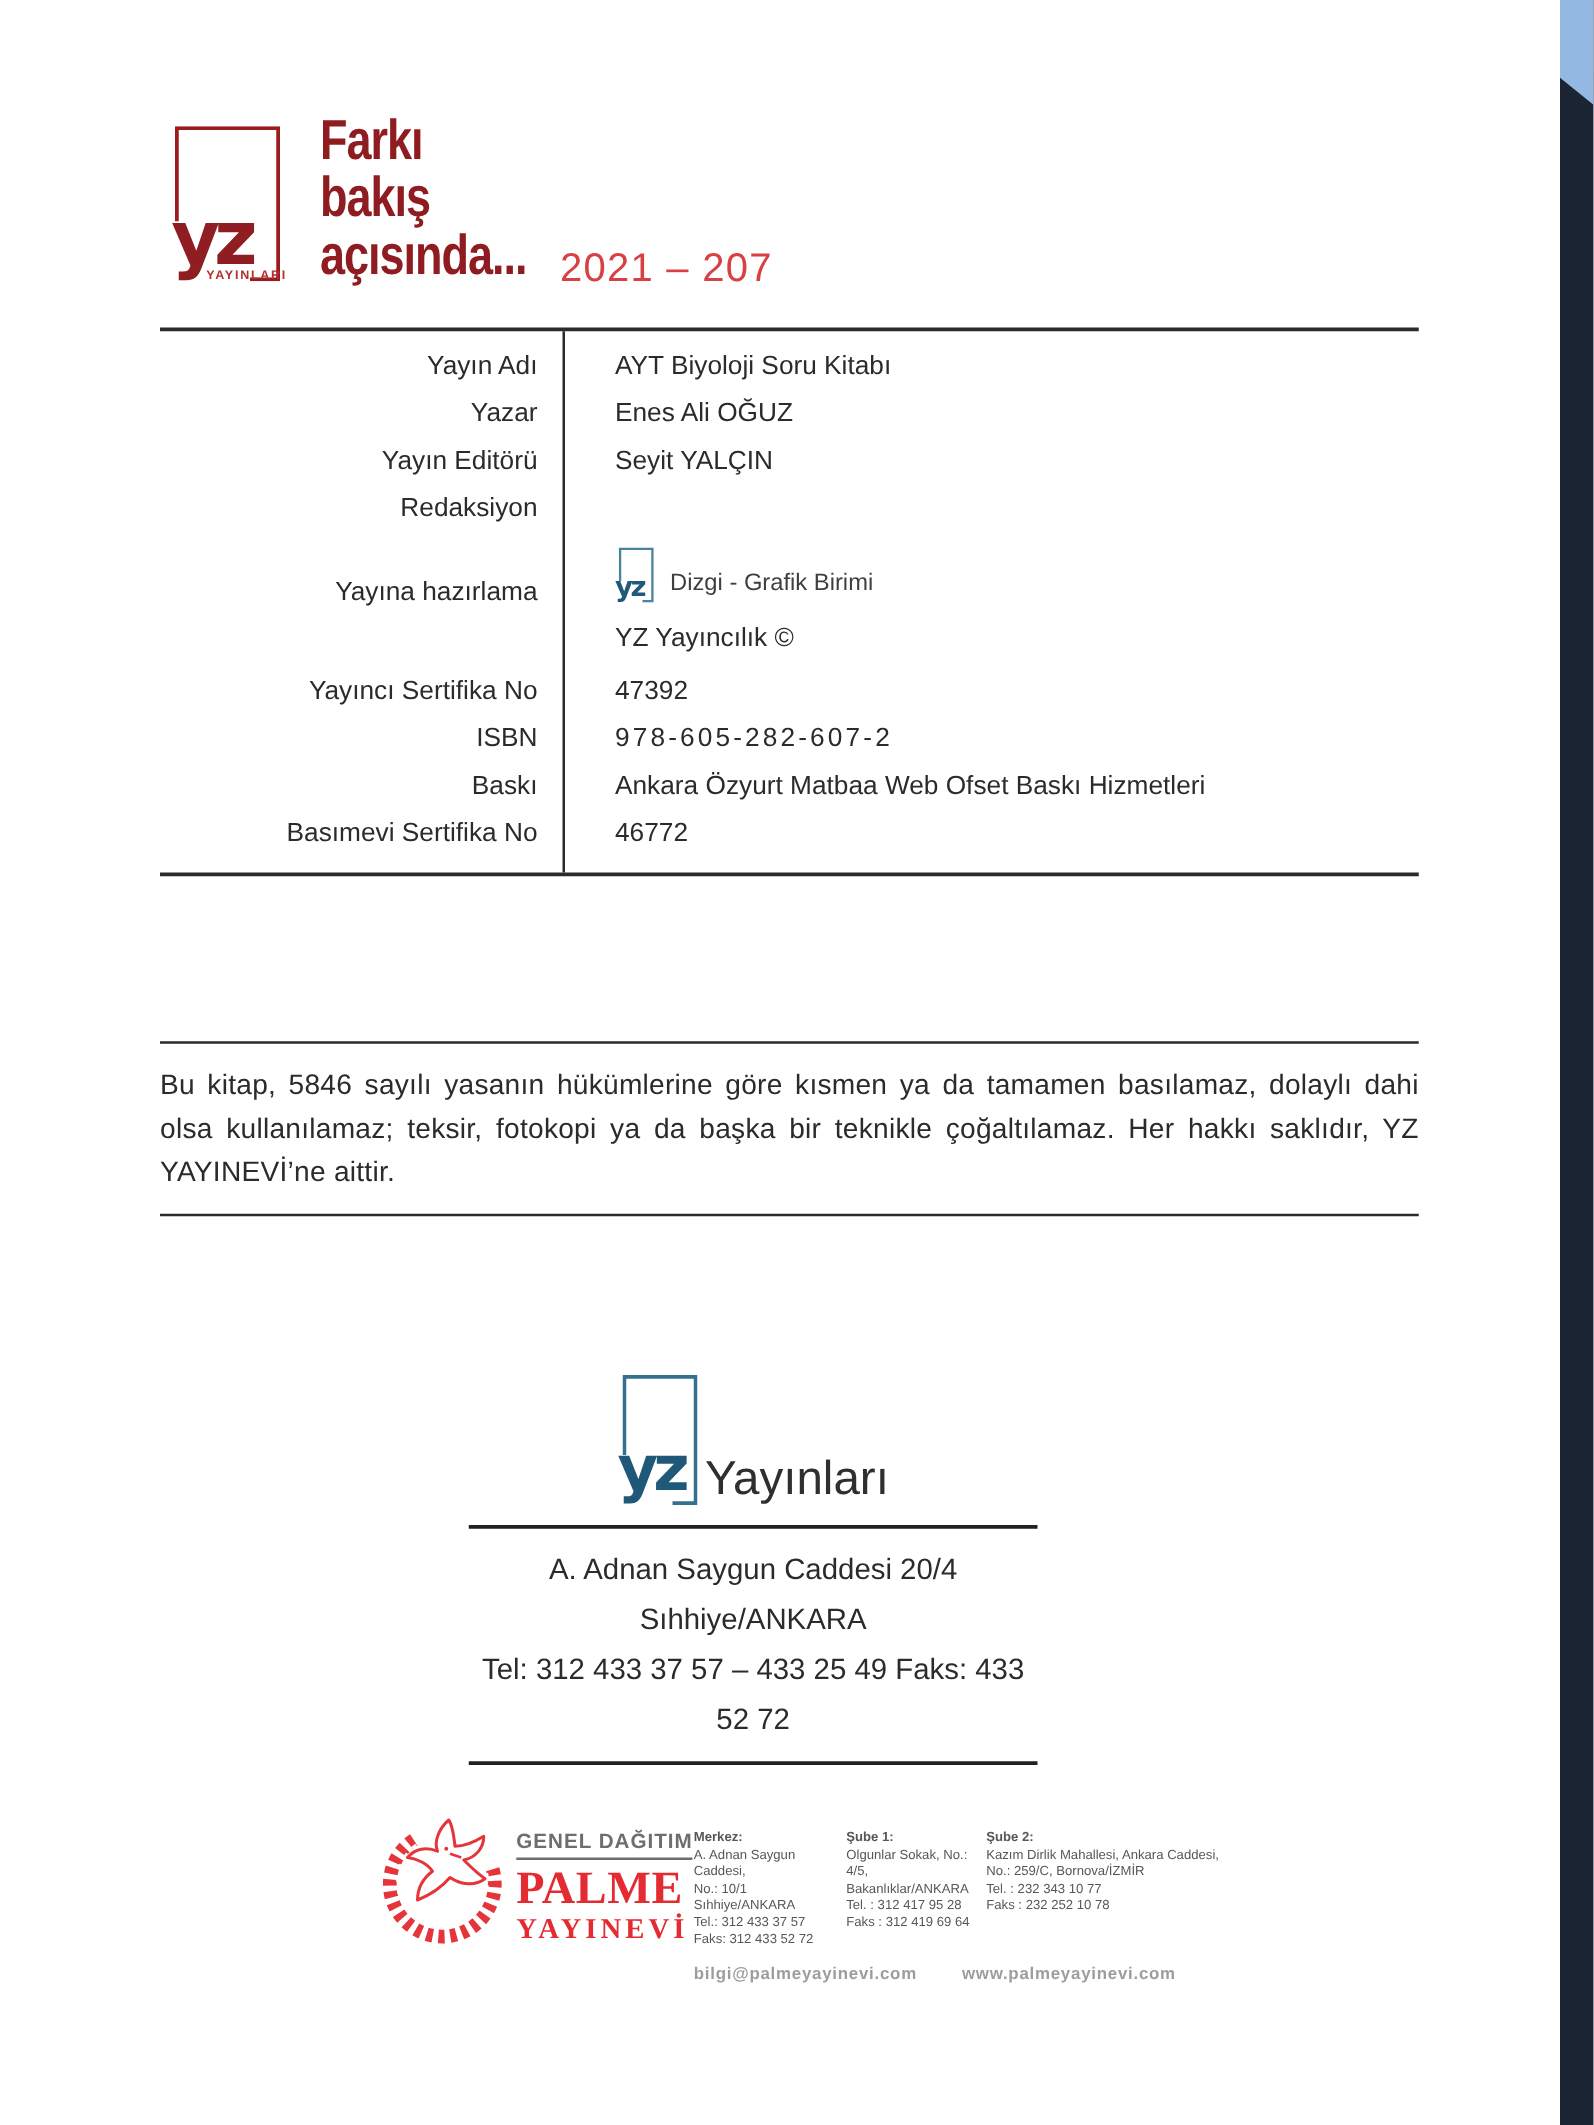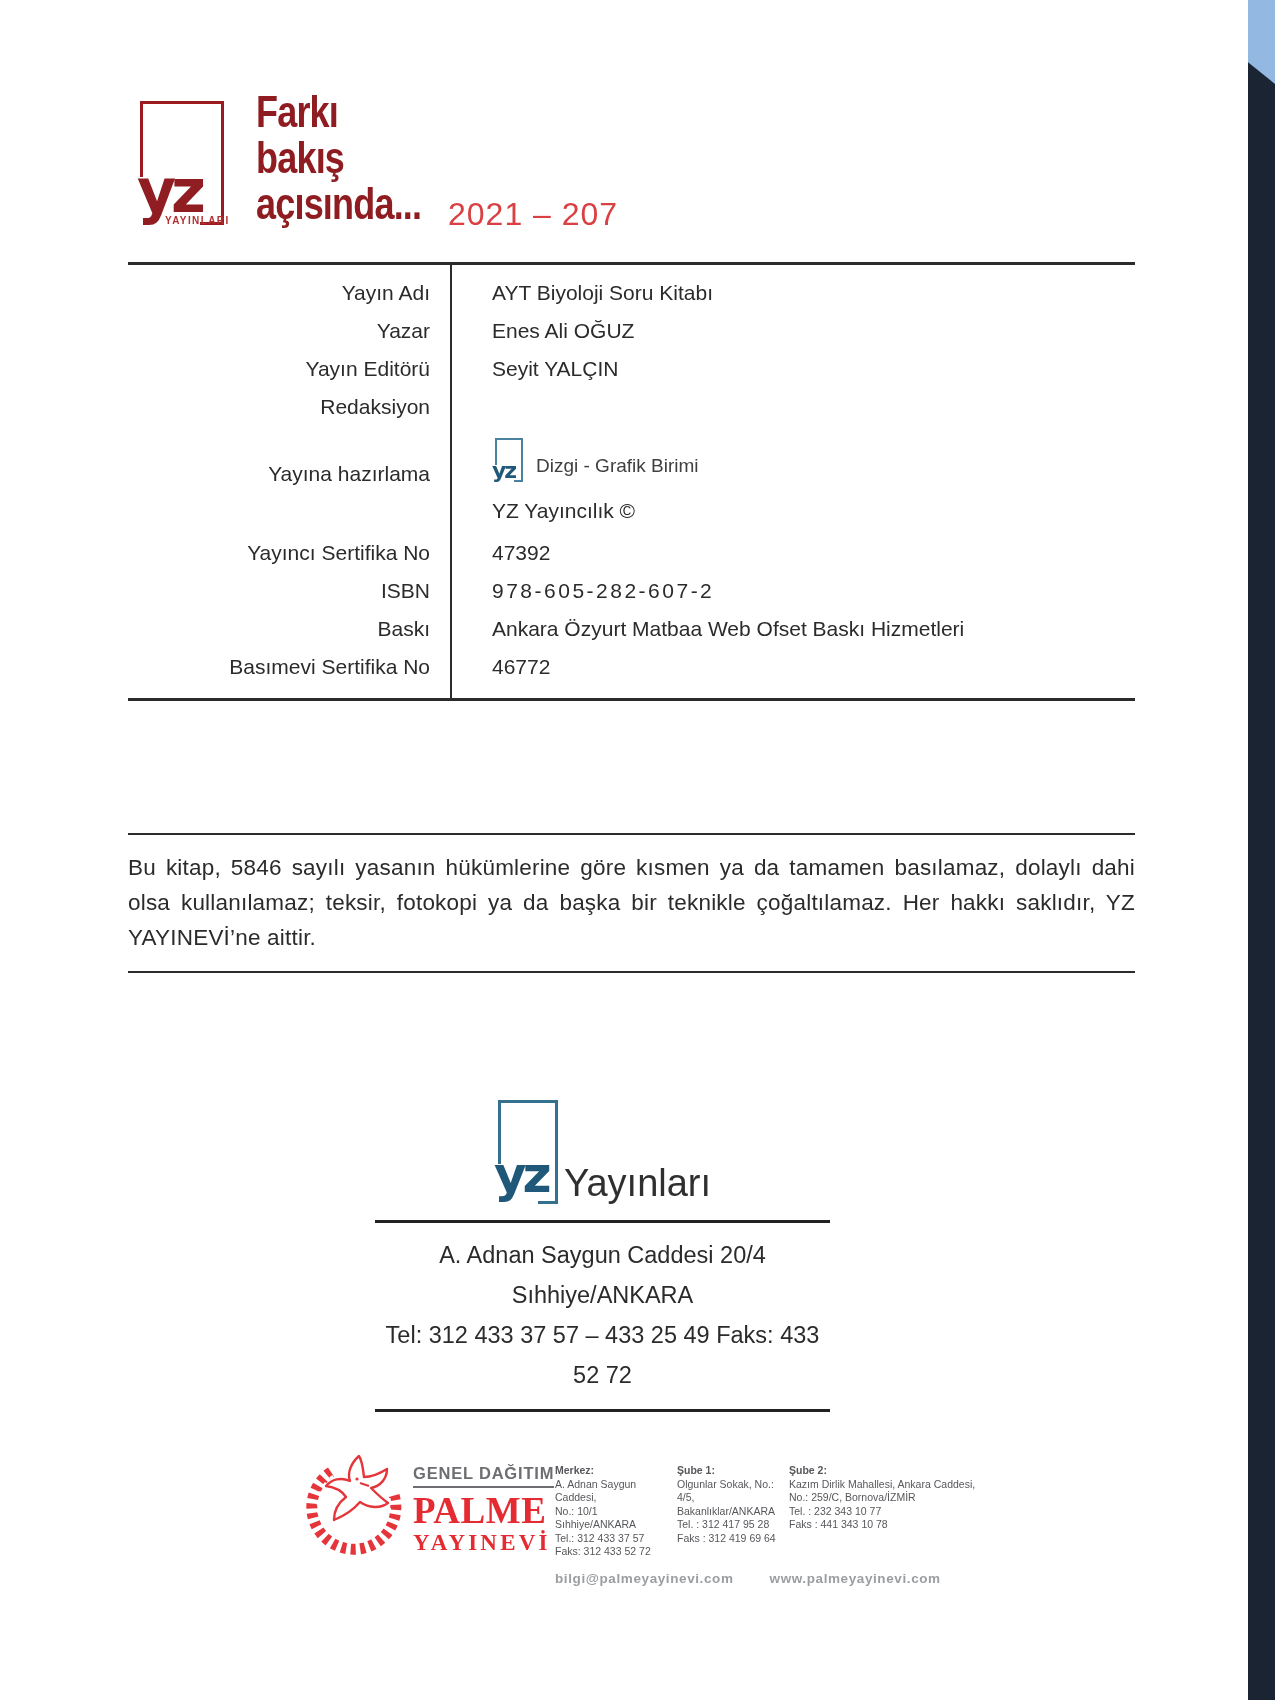--- a/index.html
+++ b/index.html
@@ -195,21 +195,21 @@
           <div>Olgunlar Sokak, No.: 4/5,</div>
           <div>Bakanlıklar/ANKARA</div>
           <div>Tel.  : 312 417 95 28</div>
           <div>Faks : 312 419 69 64</div>
         </div>
         <div class="branch b3">
           <div class="bt">Şube 2:</div>
           <div>Kazım Dirlik Mahallesi, Ankara Caddesi,</div>
           <div>No.: 259/C, Bornova/İZMİR</div>
           <div>Tel.  : 232 343 10 77</div>
-          <div>Faks : 441 343 10 78</div>
+          <div>Faks : 232 252 10 78</div>
         </div>
       </div>
       <div class="palme-emails">
         <span>bilgi@palmeyayinevi.com</span>
         <span>www.palmeyayinevi.com</span>
       </div>
     </div>
   </div>
 
 </div>

